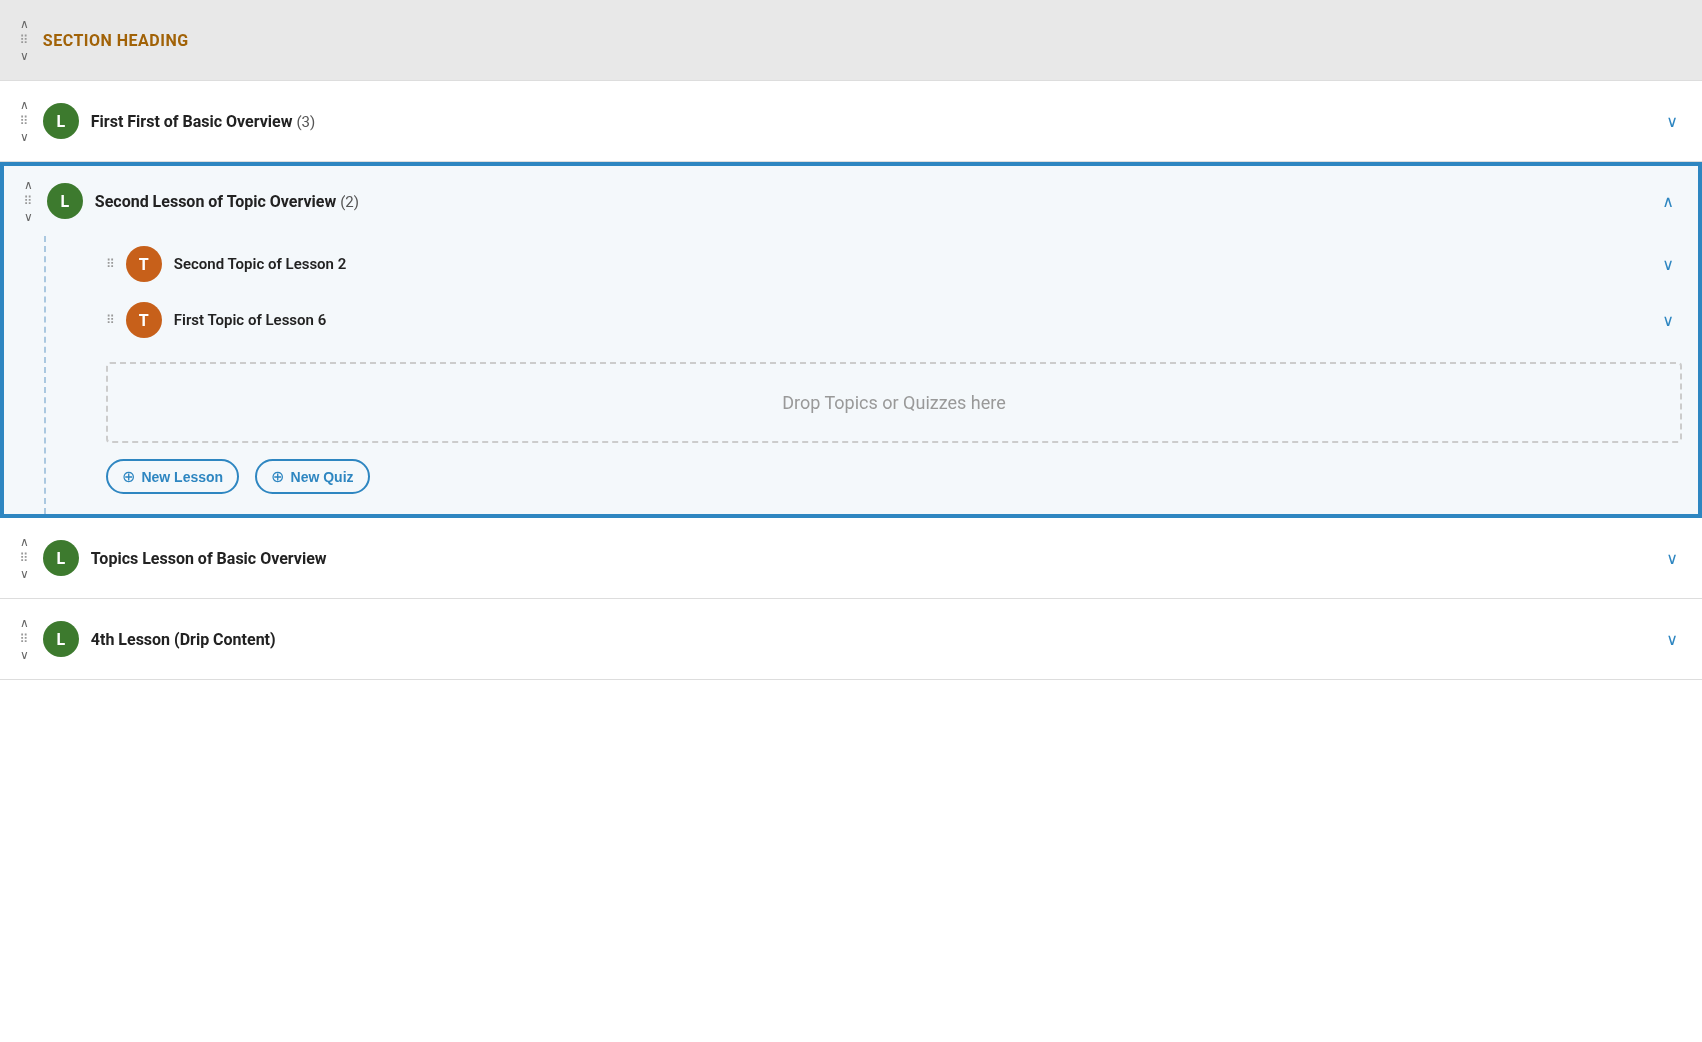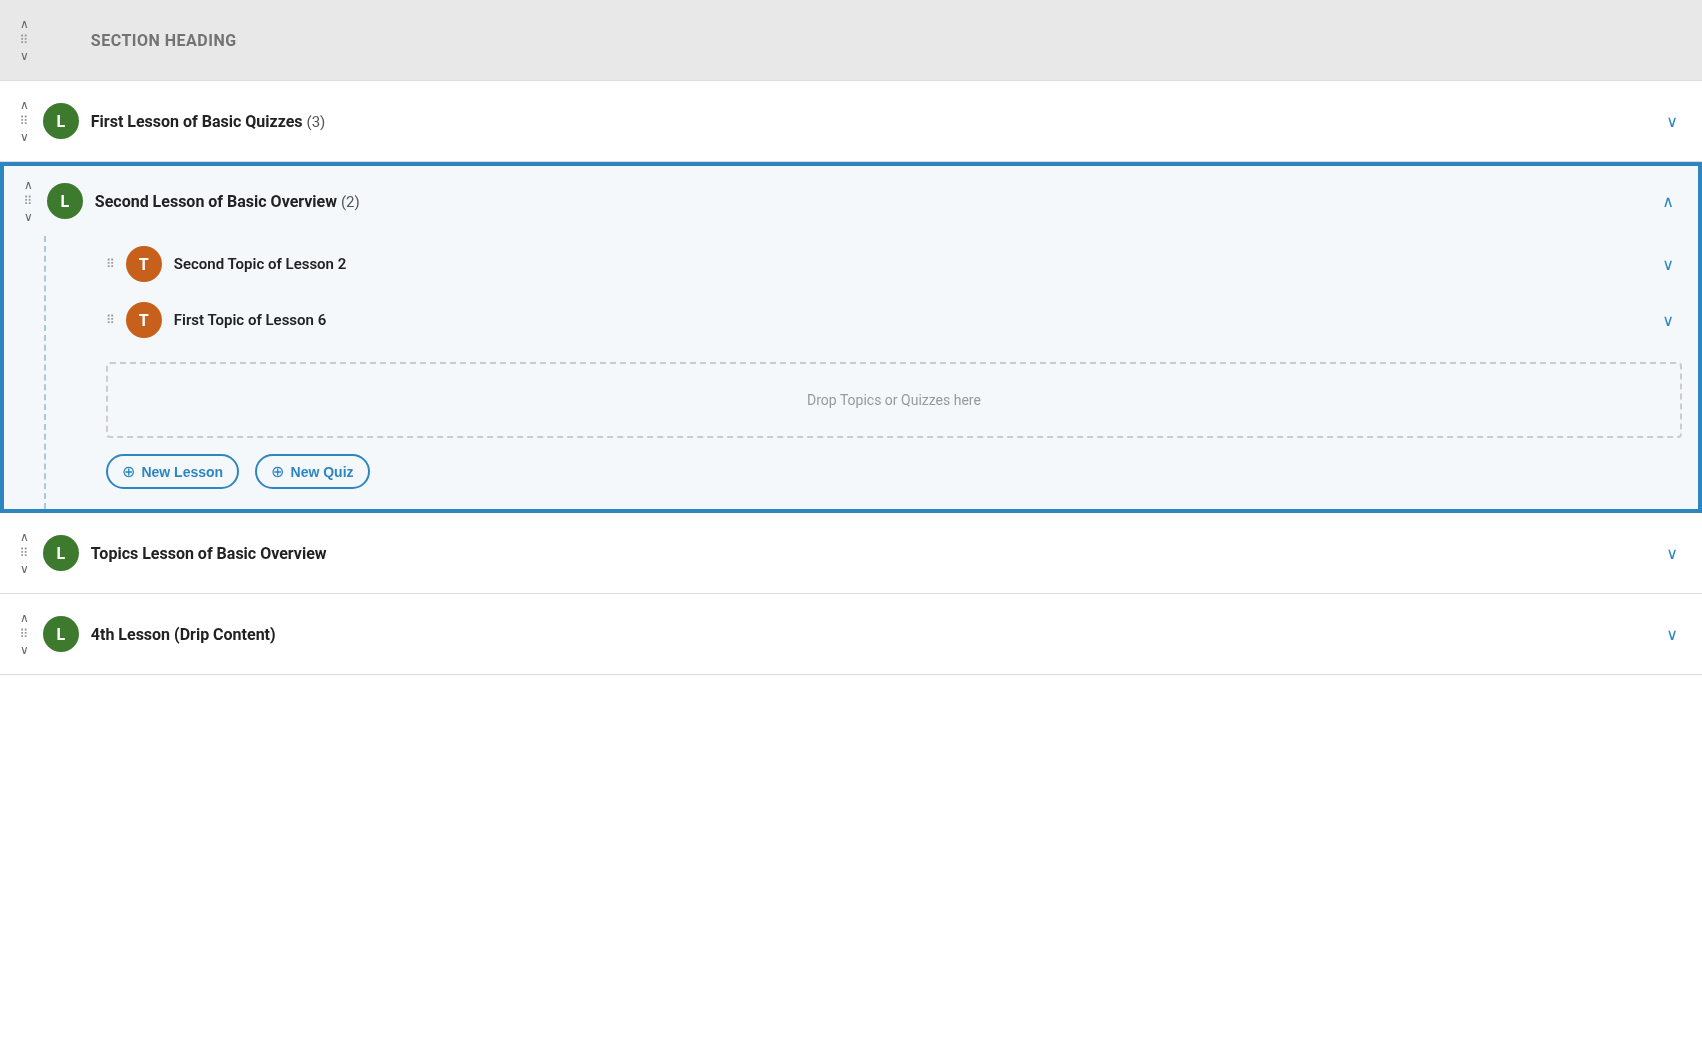--- a/index.html
+++ b/index.html
@@ -68,21 +68,21 @@
       position: relative;
     }
 
     
     .drop-zone {
       border: 2px dashed #ccc;
       border-radius: 4px;
       padding: 28px;
       text-align: center;
       color: #999;
-      font-size: 14px;
+      font-size: 18px;
       margin: 14px 0;
     }
 
     
     .action-buttons {
       display: flex;
       gap: 16px;
       margin-top: 16px;
     }
 
@@ -169,24 +169,23 @@
 
     .lesson-title .count {
       font-weight: 400;
       color: #555;
       font-size: 15px;
     }
 
     .section-title {
       font-weight: 700;
       font-size: 16px;
-      color: #737373;
+      color: #a16207;
       text-transform: uppercase;
       letter-spacing: 0.5px;
-      margin-left: 48px;
     }
 
     .topic-title {
       font-weight: 600;
       font-size: 15px;
       color: #222;
       text-align: right;
     }
 
     .row-outer {
@@ -216,38 +215,38 @@
 
 <div class="row-outer">
   <div class="lesson-row">
     <div class="row-controls">
       <button class="ctrl-btn">∧</button>
       <span class="drag-handle">⠿</span>
       <button class="ctrl-btn">∨</button>
     </div>
     <div class="avatar avatar-green">L</div>
     <span class="lesson-title">
-      <span>First Lesson of Basic Quizzes</span>&nbsp;<span class="count">(3)</span>
+      <span>First First of Basic Overview</span>&nbsp;<span class="count">(3)</span>
     </span>
     <button class="expand-btn">∨</button>
   </div>
 </div>
 
 <div class="row-outer expanded-outer">
 
   <div class="lesson-expanded">
     <div class="lesson-header">
       <div class="row-controls">
         <button class="ctrl-btn">∧</button>
         <span class="drag-handle">⠿</span>
         <button class="ctrl-btn">∨</button>
       </div>
       <div class="avatar avatar-green">L</div>
       <span class="lesson-title">
-        <span>Second Lesson of Basic Overview</span>&nbsp;<span class="count">(2)</span>
+        <span>Second Lesson of Topic Overview</span>&nbsp;<span class="count">(2)</span>
       </span>
       <button class="expand-btn">∧</button>
     </div>
 
     <div class="lesson-content">
 
       <div class="topic-row">
         <div class="row-controls">
           <span class="drag-handle">⠿</span>
         </div>

